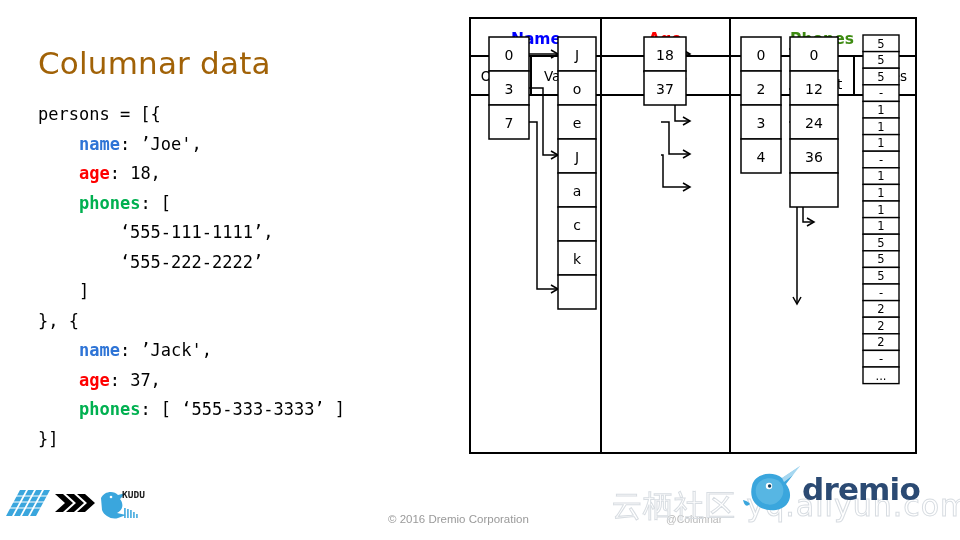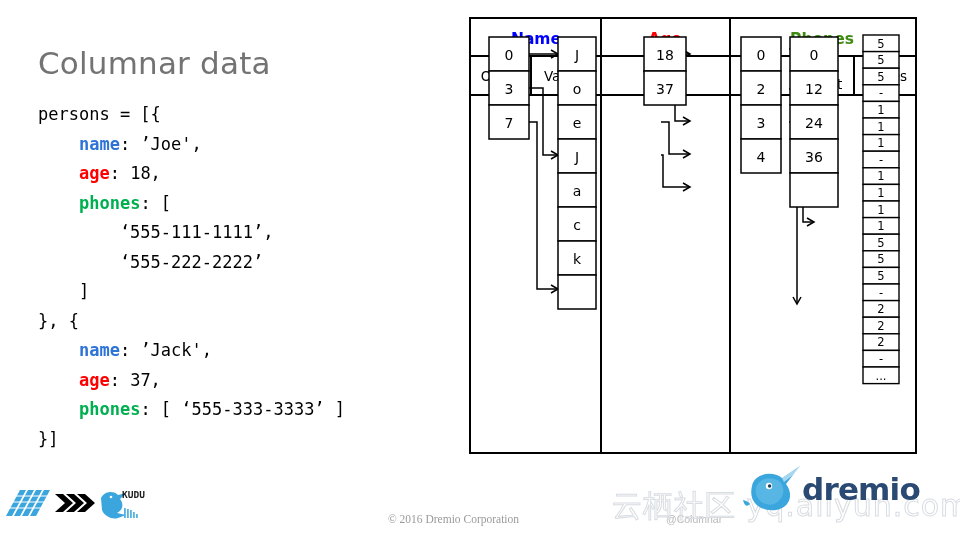--- a/index.html
+++ b/index.html
@@ -16,21 +16,21 @@
   }
 
   
   #slide-title {
     position: absolute;
     left: 38px;
     top: 45px;
     font-family: "DejaVu Sans", sans-serif;
     font-size: 31px;
     font-weight: 400;
-    color: #737373;
+    color: #a16207;
     letter-spacing: 0.2px;
     white-space: pre;
   }
 
   #code-block {
     position: absolute;
     left: 38px;
     top: 100px;
     width: 400px;
     font-family: "DejaVu Sans Mono", monospace;
@@ -83,21 +83,21 @@
     position: absolute;
     left: 0;
     bottom: 12px;
     height: 46px;
     width: 150px;
   }
   #copyright {
     position: absolute;
     left: 388px;
     top: 513px;
-    font-family: Liberation Serif, serif;
+    font-family: Liberation Sans, sans-serif;
     font-size: 11.5px;
     color: #9a9a9a;
     white-space: nowrap;
   }
   #twitter-handle {
     position: absolute;
     left: 666px;
     top: 513px;
     font-family: "Liberation Sans", sans-serif;
     font-size: 10.5px;

